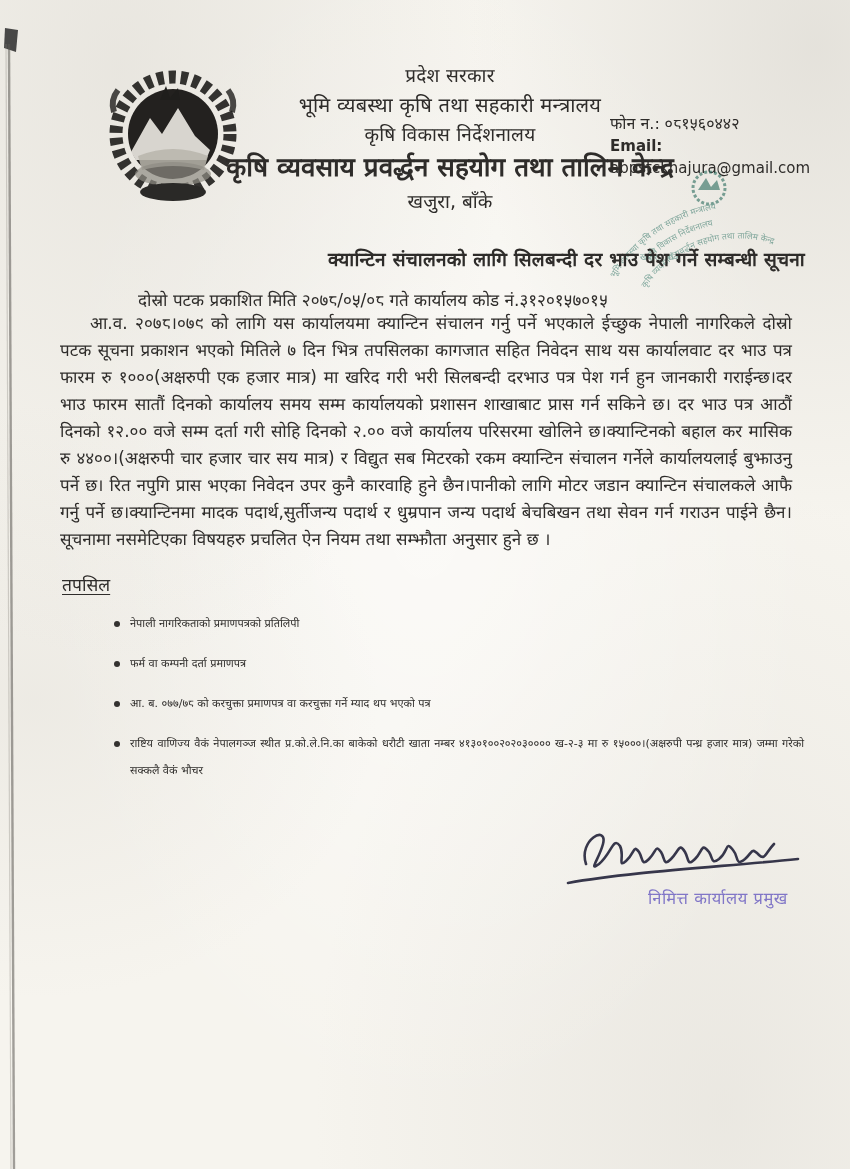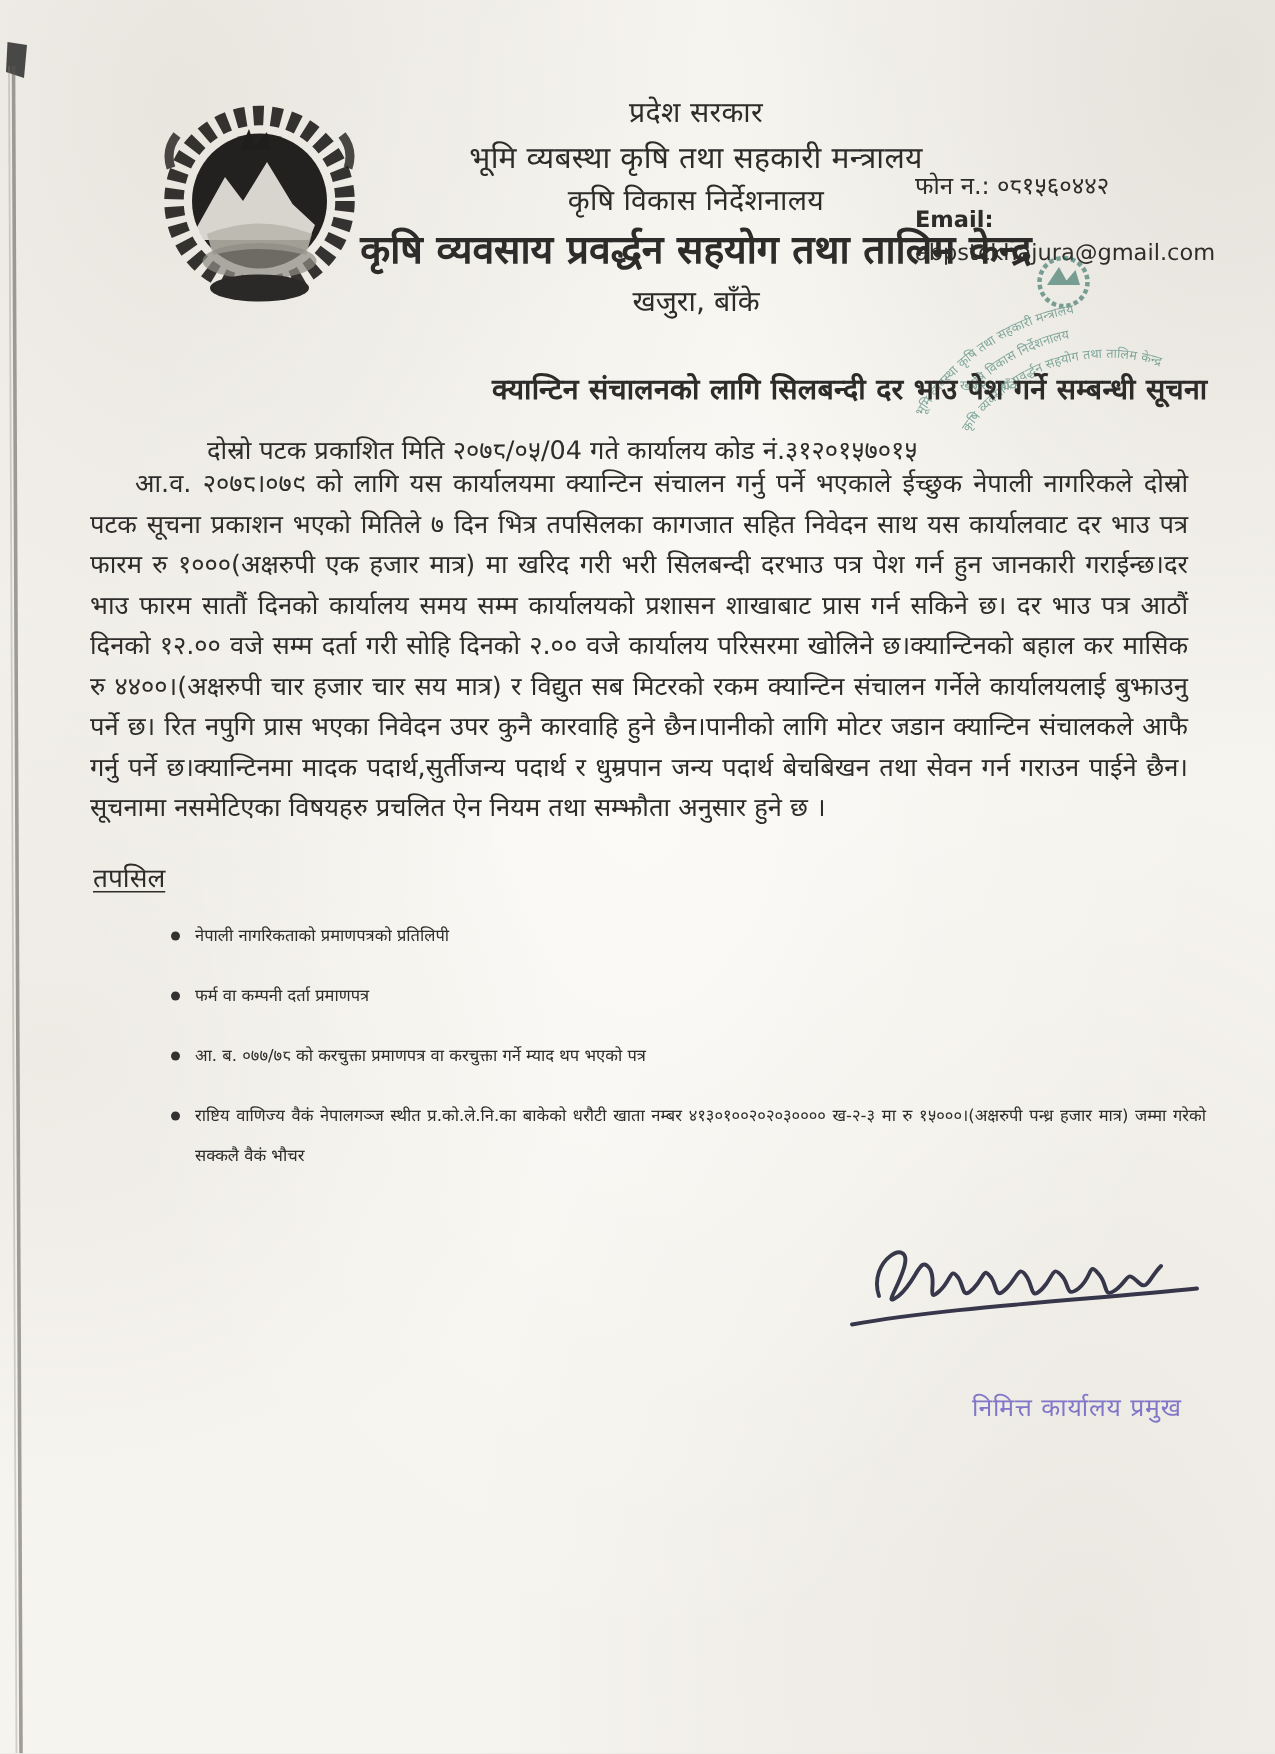--- a/index.html
+++ b/index.html
@@ -13,41 +13,41 @@
     background:
       radial-gradient(ellipse at 14% 6%, rgba(198,194,186,.28), transparent 38%),
       radial-gradient(ellipse at 96% 4%, rgba(188,184,176,.30), transparent 30%),
       radial-gradient(ellipse at 4% 60%, rgba(205,201,193,.22), transparent 30%),
       radial-gradient(ellipse at 50% 45%, rgba(255,255,255,.55), transparent 65%),
       radial-gradient(ellipse at 85% 95%, rgba(200,196,188,.25), transparent 40%),
       #f6f4ee;
   }
   .abs{position:absolute;}
   
-  .hdr-center{left:164px;top:66px;width:600px;text-align:center;line-height:1;}
+  .hdr-center{left:150px;top:66px;width:600px;text-align:center;line-height:1;}
   .hdr-line{margin:0 0 10px 0;font-size:19px;letter-spacing:.2px;}
   .hdr-line.ministry{font-size:20px;}
   .hdr-office{font-size:26px;font-weight:700;margin:6px 0 12px 0;white-space:nowrap;}
   .hdr-loc{font-size:19px;}
   .contact{left:610px;top:112px;width:235px;font-size:15px;line-height:1.45;}
   .contact .lbl{font-weight:700;}
   .contact .dev{font-size:16px;margin-top:47px;}
   
   .subject{left:105px;top:246px;width:700px;text-align:right;font-size:19px;font-weight:700;letter-spacing:.2px;}
   .dateline{left:138px;top:288px;font-size:17px;}
   
   .body-text{left:60px;top:310px;width:732px;font-size:17px;line-height:27px;text-align:justify;text-indent:30px;}
   .schedule{left:62px;top:572px;font-size:17.5px;text-decoration:underline;text-underline-offset:3px;}
   
   .req-list{left:60px;top:598px;width:732px;margin:12px;padding:0;list-style:none;font-size:11px;}
   .req-list li{position:relative;padding-left:58px;margin-bottom:13px;line-height:27px;}
   .req-list li::before{content:"";position:absolute;left:42px;top:11px;width:6px;height:6px;border-radius:50%;background:#343230;}
   .req-list li.wide{text-align:justify;}
   
-  .sig-caption{left:648px;top:886px;font-size:16.5px;color:#6e62c2;opacity:.85;letter-spacing:.5px;margin-top:40px;}
+  .sig-caption{left:648px;top:886px;font-size:16.5px;color:#6e62c2;opacity:.85;letter-spacing:.5px;}
   .scan-edge{left:0;top:0;pointer-events:none;}
   .emblem{left:98px;top:70px;}
   .stamp{left:596px;top:168px;opacity:.85;}
   .sig{left:558px;top:806px;}
 </style>
 </head>
 <body>
 
 <div class="page">
 
@@ -98,21 +98,21 @@
       </text>
       <text font-size="8.5" fill="#3a7a6c" font-family="DejaVu Sans, sans-serif">
         <textPath href="#arc3" startOffset="4%">कृषि व्यवसाय प्रवर्द्धन सहयोग तथा तालिम केन्द्र</textPath>
       </text>
       <text x="44" y="92" font-size="9" fill="#3a7a6c" font-family="DejaVu Sans, sans-serif">खजुरा, बाँके</text>
     </g>
   </svg>
 
   <div class="abs subject">क्यान्टिन संचालनको लागि सिलबन्दी दर भाउ पेश गर्ने सम्बन्धी सूचना</div>
 
-  <div class="abs dateline">दोस्रो पटक प्रकाशित मिति २०७८/०५/04 गते कार्यालय कोड नं.३१२०१५७०१५</div>
+  <div class="abs dateline">दोस्रो पटक प्रकाशित मिति २०७८/०५/०८ गते कार्यालय कोड नं.३१२०१५७०१५</div>
 
   <div class="abs body-text">आ.व. २०७८।०७९ को लागि यस कार्यालयमा क्यान्टिन संचालन गर्नु पर्ने भएकाले ईच्छुक नेपाली नागरिकले दोस्रो पटक सूचना प्रकाशन भएको मितिले ७ दिन भित्र तपसिलका कागजात सहित निवेदन साथ यस कार्यालवाट दर भाउ पत्र फारम रु १०००(अक्षरुपी एक हजार मात्र) मा खरिद गरी भरी सिलबन्दी दरभाउ पत्र पेश गर्न हुन जानकारी गराईन्छ।दर भाउ फारम सातौं दिनको कार्यालय समय सम्म कार्यालयको प्रशासन शाखाबाट प्रास गर्न सकिने छ। दर भाउ पत्र आठौं दिनको १२.०० वजे सम्म दर्ता गरी सोहि दिनको २.०० वजे कार्यालय परिसरमा खोलिने छ।क्यान्टिनको बहाल कर मासिक रु ४४००।(अक्षरुपी चार हजार चार सय मात्र) र विद्युत सब मिटरको रकम क्यान्टिन संचालन गर्नेले कार्यालयलाई बुझाउनु पर्ने छ। रित नपुगि प्रास भएका निवेदन उपर कुनै कारवाहि हुने छैन।पानीको लागि मोटर जडान क्यान्टिन संचालकले आफै गर्नु पर्ने छ।क्यान्टिनमा मादक पदार्थ,सुर्तीजन्य पदार्थ र धुम्रपान जन्य पदार्थ बेचबिखन तथा सेवन गर्न गराउन पाईने छैन। सूचनामा नसमेटिएका विषयहरु प्रचलित ऐन नियम तथा सम्झौता अनुसार हुने छ ।</div>
 
   <div class="abs schedule">तपसिल</div>
 
   <ul class="abs req-list">
     <li>नेपाली नागरिकताको प्रमाणपत्रको प्रतिलिपी</li>
     <li>फर्म वा कम्पनी दर्ता प्रमाणपत्र</li>
     <li>आ. ब. ०७७/७८ को करचुक्ता प्रमाणपत्र वा करचुक्ता गर्ने म्याद थप भएको पत्र</li>
     <li class="wide">राष्टिय वाणिज्य वैकं नेपालगञ्ज स्थीत प्र.को.ले.नि.का बाकेको धरौटी खाता नम्बर ४१३०१००२०२०३०००० ख-२-३ मा रु १५०००।(अक्षरुपी पन्ध्र हजार मात्र) जम्मा गरेको सक्कलै वैकं भौचर</li>

